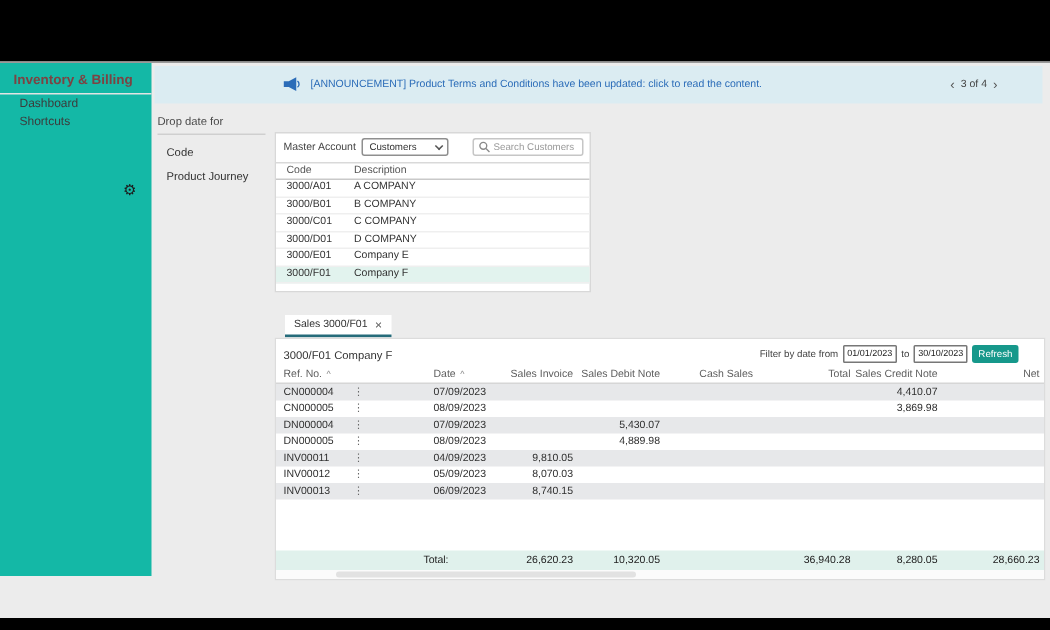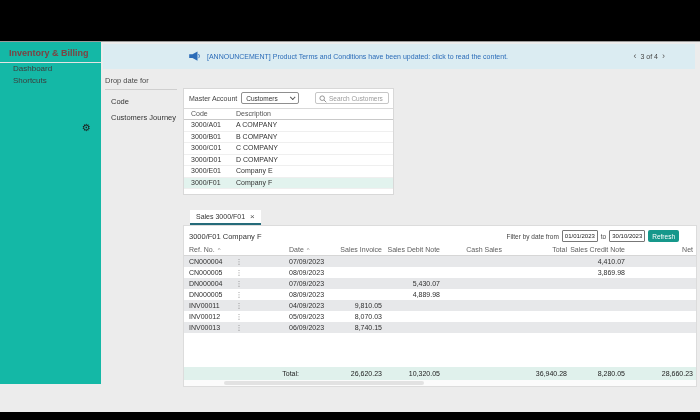--- a/index.html
+++ b/index.html
@@ -105,21 +105,21 @@
     <span class="pager">
       <span class="chev">‹</span>
       <span>3 of 4</span>
       <span class="chev">›</span>
     </span>
   </div>
 
   <div class="drop-panel">
     <div class="drop-title">Drop date for</div>
     <div class="drop-item">Code</div>
-    <div class="drop-item">Customers Journey</div>
+    <div class="drop-item">Product Journey</div>
   </div>
 
   <div class="cust-panel">
     <div class="cust-toolbar">
       <span class="ma-label">Master Account</span>
       <span class="ma-select">
         <span>Customers</span>
         <span class="chevron"></span>
       </span>
       <span class="searchbox">

